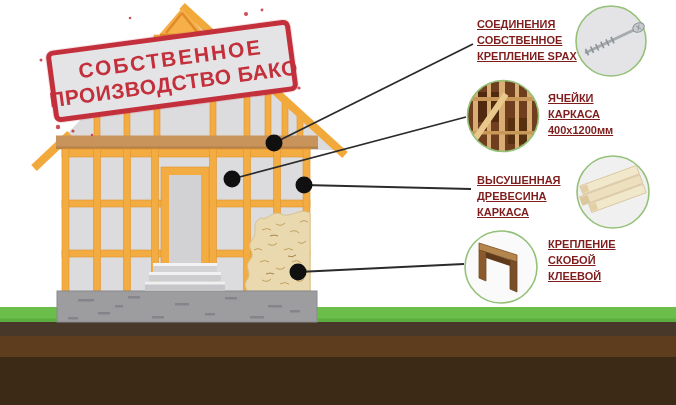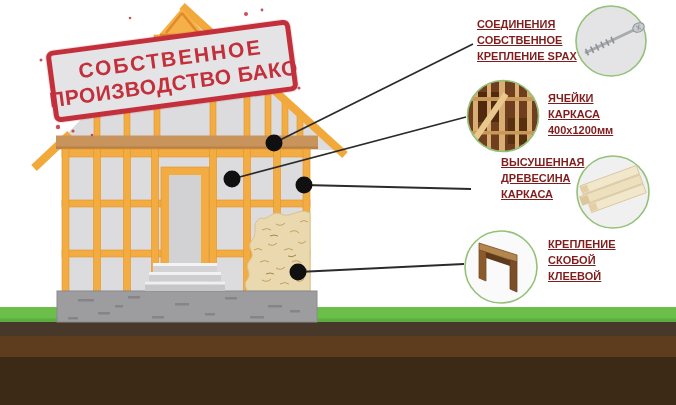--- a/index.html
+++ b/index.html
@@ -16,21 +16,21 @@
     display:flex;flex-direction:column;justify-content:center;align-items:center;
     box-shadow:0 0 0 1px rgba(195,48,60,.15);
   }
   .stamp .l1{font-size:21px;font-weight:700;letter-spacing:2px;color:#c3303c;line-height:25px;white-space:nowrap;}
   .stamp .l2{font-size:21px;font-weight:700;letter-spacing:.5px;color:#c3303c;line-height:25px;white-space:nowrap;}
   
   .lbl{position:absolute;color:#7f1d1d;font-size:11px;font-weight:700;line-height:16px;white-space:nowrap;text-decoration:underline;}
   .lbl div{height:16px;}
   #lbl-spax{left:477px;top:16px;}
   #lbl-cells{left:548px;top:90px;}
-  #lbl-wood{left:477px;top:154px;margin-left:24px;}
+  #lbl-wood{left:477px;top:172px;}
   #lbl-osb{left:548px;top:236px;}
 </style>
 </head>
 <body>
 
 <div id="canvas">
 
   <svg id="scene" width="676" height="405" viewBox="0 0 676 405">
 
     <rect x="0" y="307" width="676" height="15" fill="#6cbe4b"></rect>

